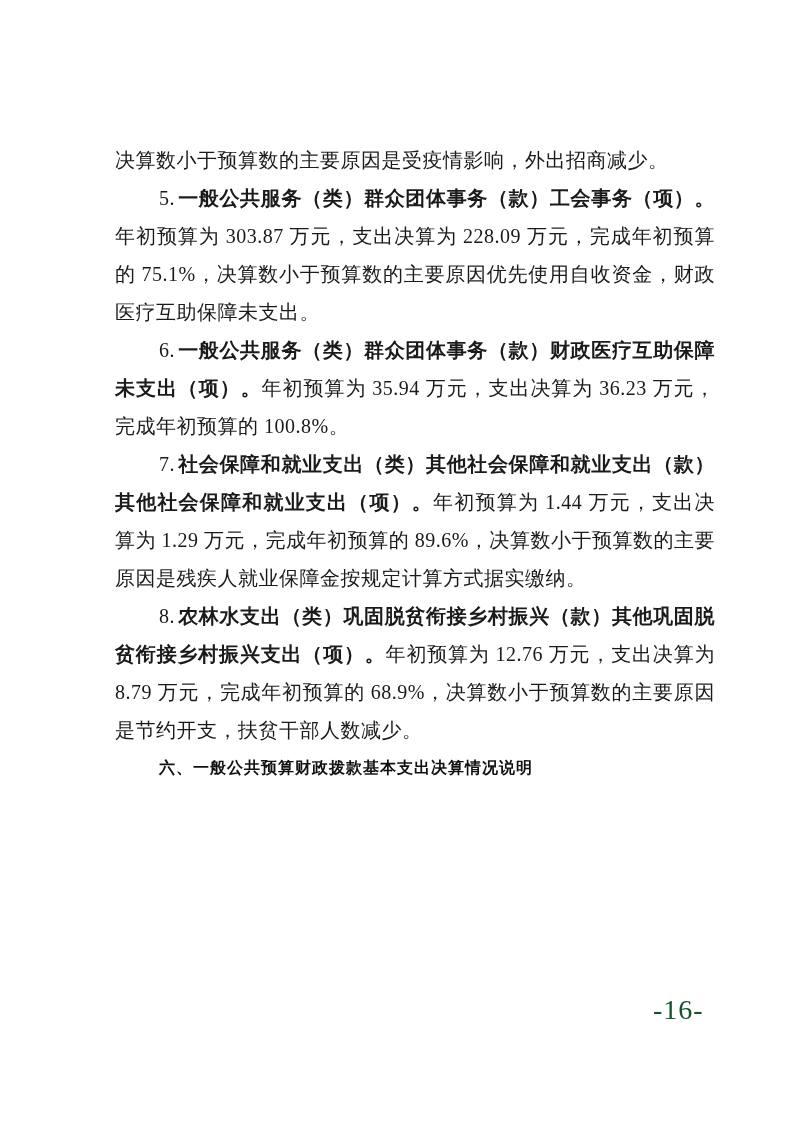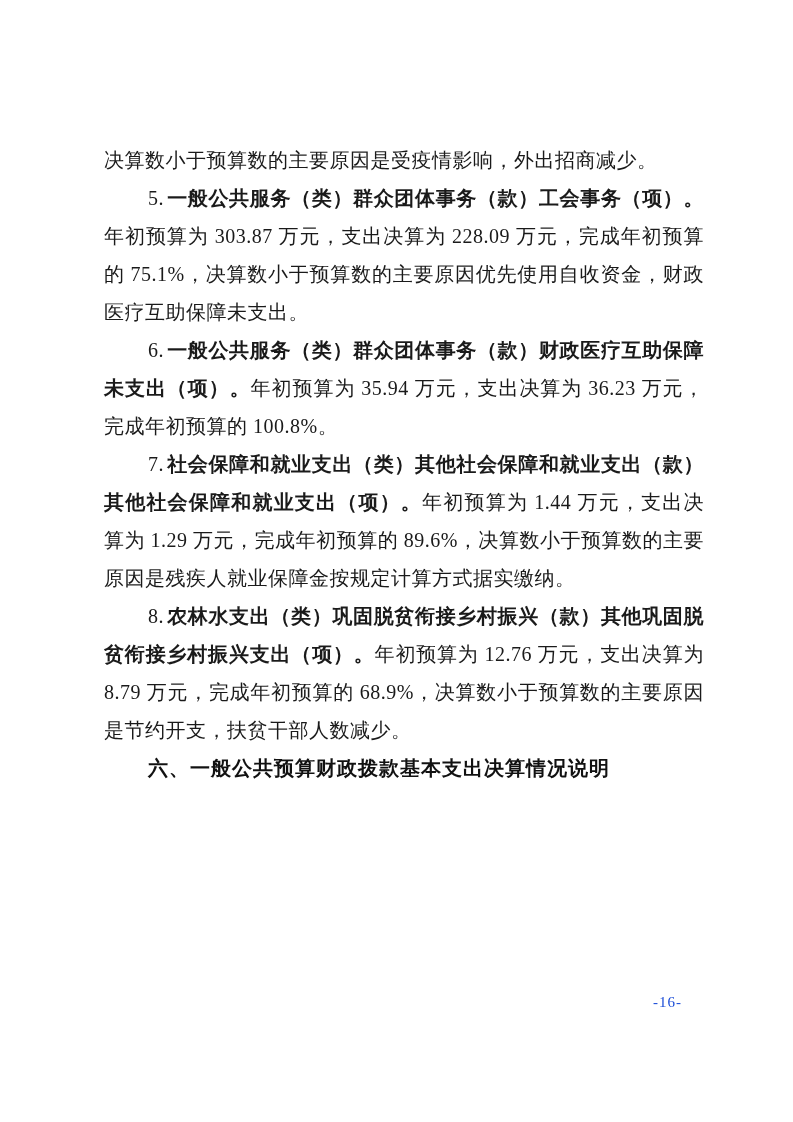--- a/index.html
+++ b/index.html
@@ -11,21 +11,21 @@
     position: relative;
     width: 793px;
     height: 1122px;
     background: #ffffff;
     overflow: hidden;
     font-family: "Liberation Serif", "DejaVu Serif", serif;
     color: #1a1a1a;
   }
   .content {
     position: absolute;
-    left: 104px;
+    left: 115px;
     top: 141px;
     width: 600px;
     font-size: 20px;
     line-height: 38px;
     letter-spacing: 0.5px;
   }
   .para {
     margin: 0;
     text-align: justify;
     text-align-last: left;
@@ -42,30 +42,30 @@
   .lead {
     font-weight: bold;
   }
   .heading {
     margin: 0;
     text-indent: 44px;
     font-family: "Liberation Sans", "DejaVu Sans", sans-serif;
     font-weight: bold;
     letter-spacing: 1px;
     line-height: 38px;
-    font-size: 20px;
+    font-size: 16px;
     color: #111111;
   }
   .page-number {
     position: absolute;
     left: 653px;
     top: 994px;
-    font-size: 15px;
+    font-size: 28px;
     letter-spacing: 1px;
-    color: #1d4ed8;
+    color: #14532d;
     font-family: "Liberation Serif", "DejaVu Serif", serif;
   }
 </style>
 </head>
 <body>
 
 <div class="page">
   <div class="content">
 
     <p class="para no-indent"><span>决算数小于预算数的主要原因是受疫情影响，外出招商减少。</span></p>

